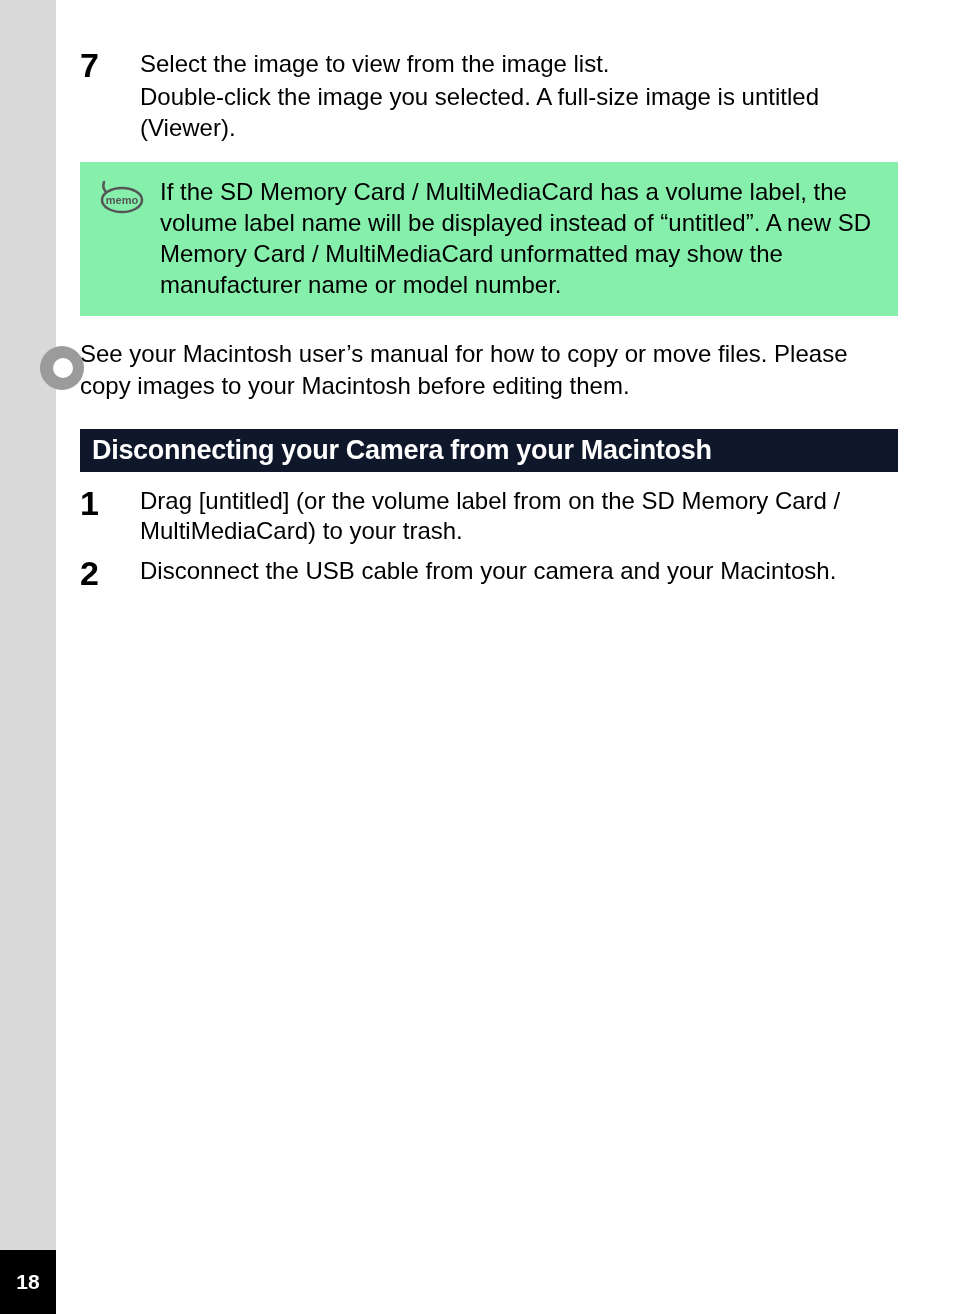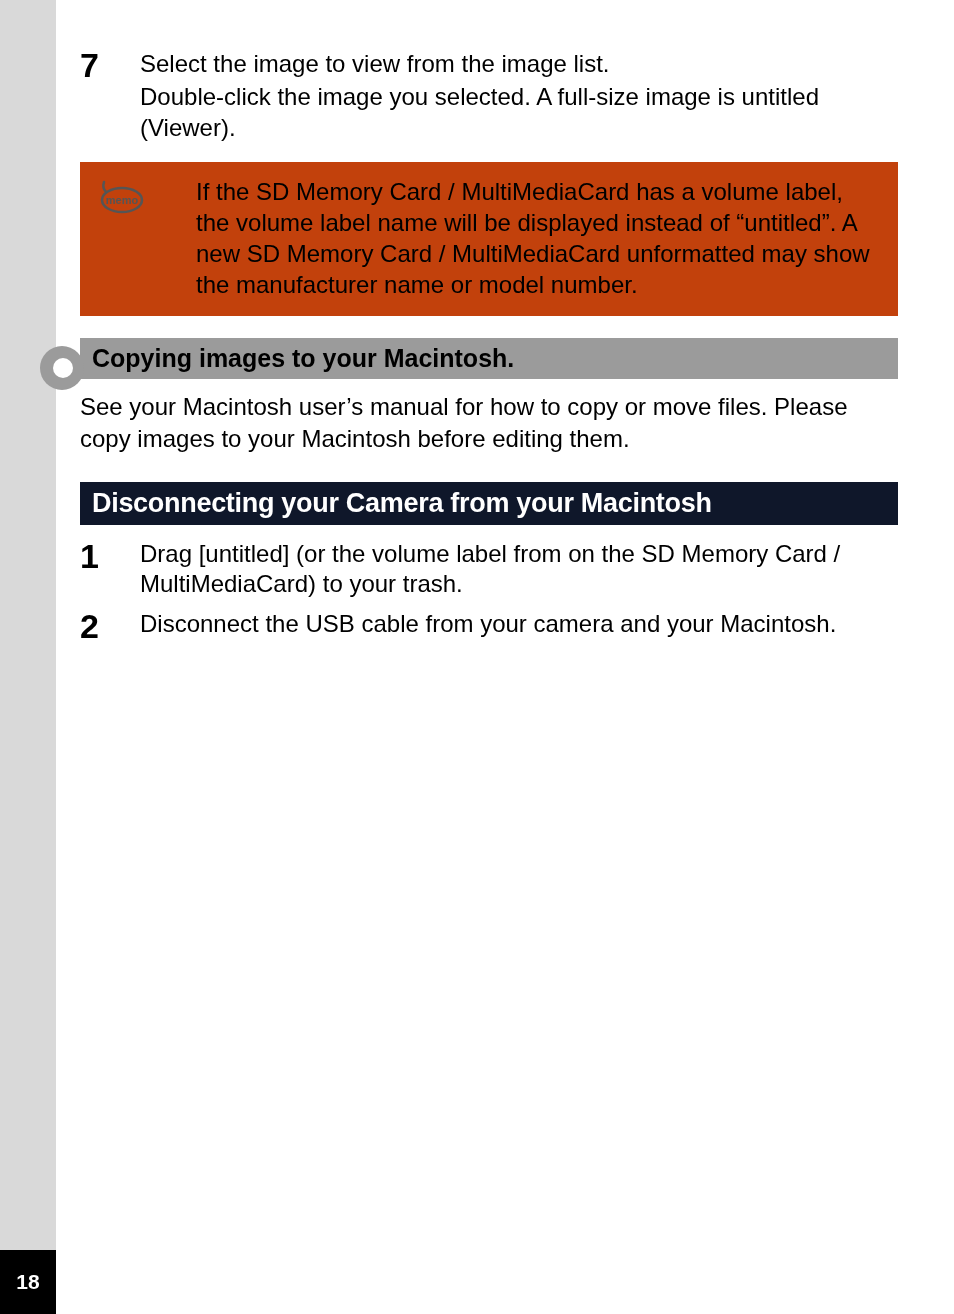--- a/index.html
+++ b/index.html
@@ -33,26 +33,25 @@
     font-weight: 700;
     width: 60px;
     flex: 0 0 60px;
     line-height: 1;
     padding-top: 0;
   }
   .step-body { flex: 1; }
   .step-title { font-size: 24px; font-weight: 400; line-height: 1.3; margin-bottom: 2px; }
   .step-desc { font-size: 24px; font-weight: 400; line-height: 1.3; }
   .memo-box {
-    background: #c2410c;
+    background: #86efac;
     margin: 18px 0 22px 0;
     padding: 14px 18px 16px 18px;
     display: flex;
     align-items: flex-start;
-    gap: 36px;
   }
   .memo-icon {
     flex: 0 0 54px;
     margin-right: 8px;
     margin-top: 2px;
   }
   .memo-icon svg { width: 48px; height: 36px; }
   .memo-text { font-size: 24px; line-height: 1.3; }
   .sub-heading {
     background: #9b9b9b;
@@ -111,21 +110,20 @@
       <div class="memo-icon">
         <svg viewBox="0 0 48 36">
           <path d="M 6 4 Q 4 10 8 14" stroke="#555" stroke-width="2.5" fill="none" stroke-linecap="round"></path>
           <ellipse cx="24" cy="22" rx="20" ry="12" fill="none" stroke="#555" stroke-width="2.5"></ellipse>
           <text x="24" y="26" font-family="Arial" font-size="11" font-weight="700" fill="#555" text-anchor="middle">memo</text>
         </svg>
       </div>
       <div class="memo-text">If the SD Memory Card / MultiMediaCard has a volume label, the volume label name will be displayed instead of “untitled”. A new SD Memory Card / MultiMediaCard unformatted may show the manufacturer name or model number.</div>
     </div>
 
-    <div class="sub-heading">Copying images to your Macintosh.</div>
 
     <div class="body-text">See your Macintosh user’s manual for how to copy or move files. Please copy images to your Macintosh before editing them.</div>
 
     <div class="section-heading">Disconnecting your Camera from your Macintosh</div>
 
     <div class="list2">
       <div class="step-row">
         <div class="step-num">1</div>
         <div class="step-body">
           <div class="step-title">Drag [untitled] (or the volume label from on the SD Memory Card / MultiMediaCard) to your trash.</div>

